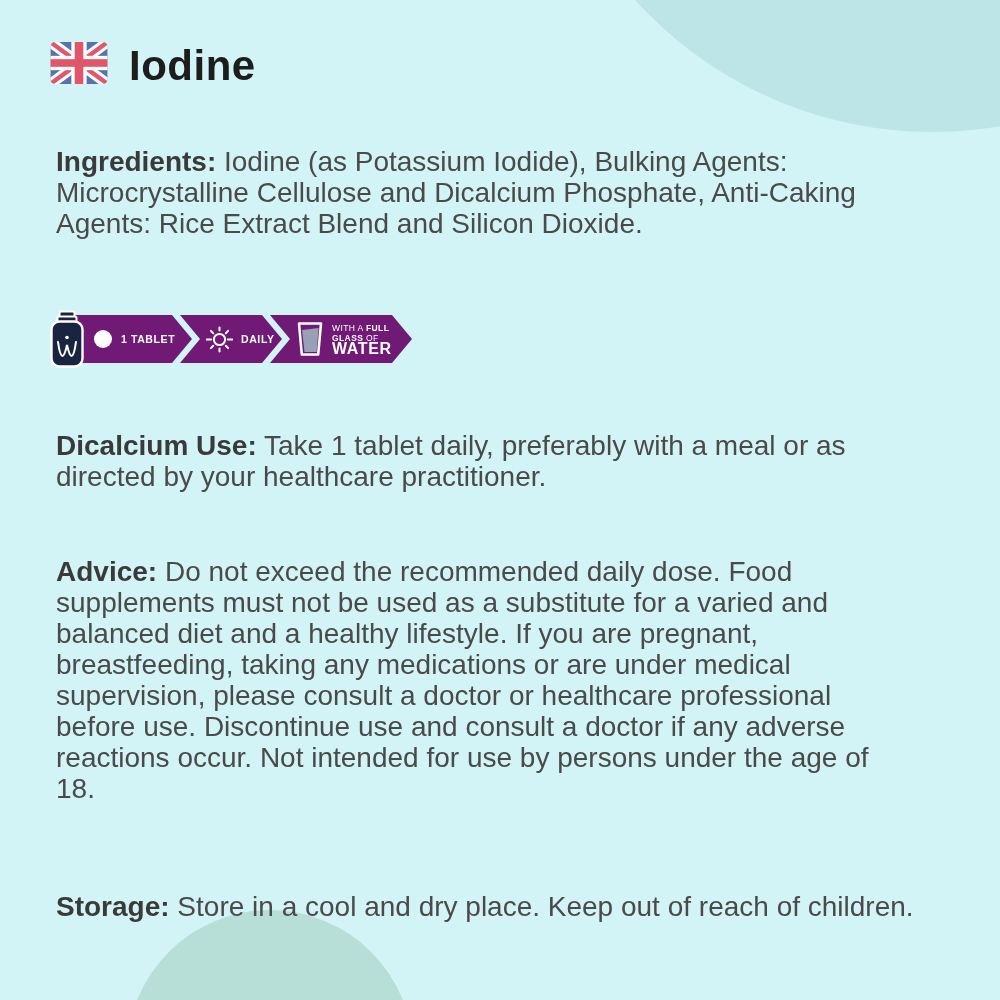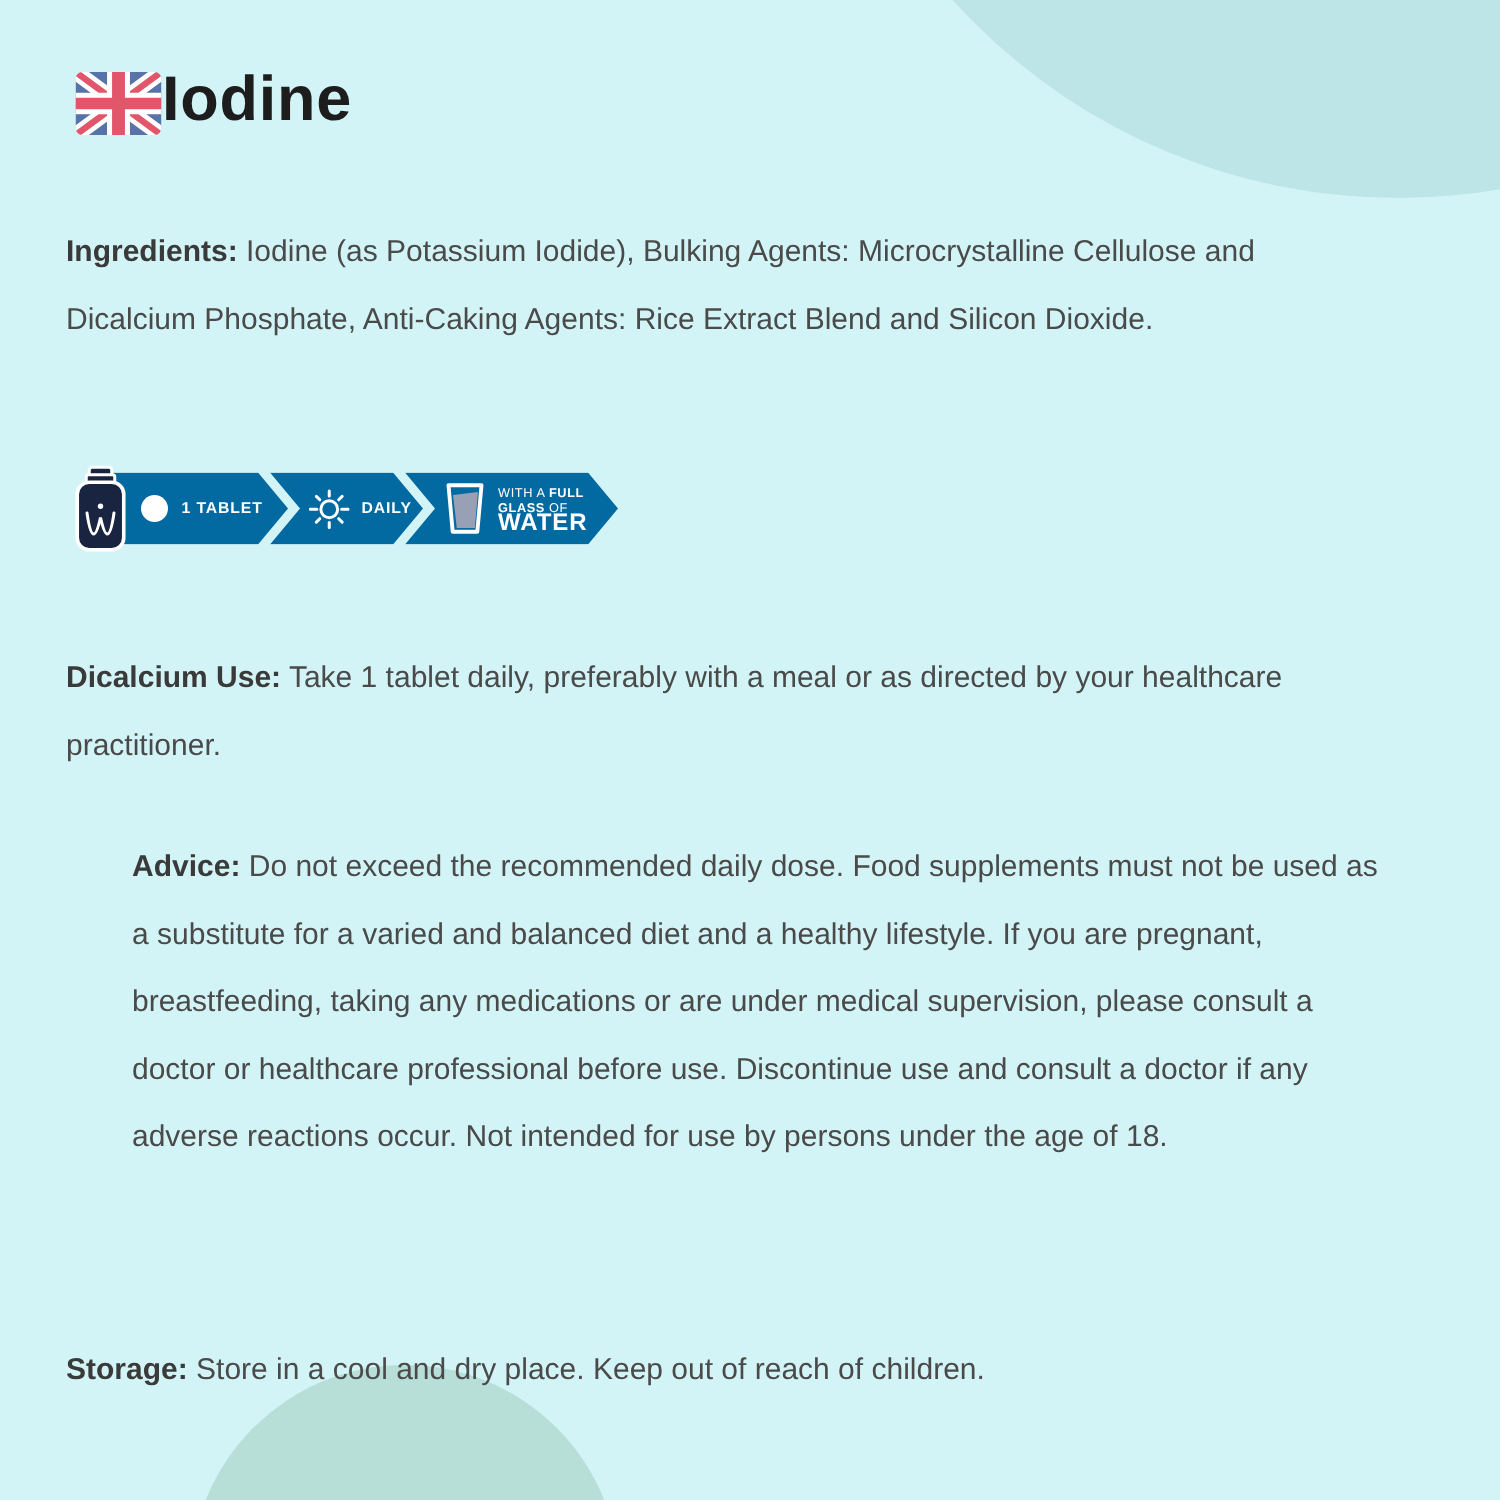--- a/index.html
+++ b/index.html
@@ -8,36 +8,36 @@
     position:relative;
     background:#d3f4f6;
     overflow:hidden;
     font-family:"Liberation Sans", sans-serif;
     color:#4a4a4a;
   }
   .circle { position:absolute; border-radius:50%; }
   .circle-top-right { width:800px; height:800px; left:532px; top:-668px; background:#bde5e7; }
   .circle-bottom { width:286px; height:286px; left:127px; top:910px; background:#b8ded8; }
 
-  .header { position:absolute; left:50px; top:42px; display:flex; align-items:flex-end; }
+  .header { position:absolute; left:50px; top:42px; display:flex; align-items:flex-start; gap:21px; }
   .flag { width:58px; height:42px; display:block; }
   .page-title { font-size:42px; font-weight:800; color:#1d1d1d; letter-spacing:.5px; }
 
-  .para { position:absolute; left:44px; width:840px; font-size:20px; line-height:45px; color:#4a4a4a; }
+  .para { position:absolute; left:56px; width:840px; font-size:28px; line-height:31px; color:#4a4a4a; }
   .para strong { font-weight:700; color:#3a3a3a; }
   .para-ingredients { top:146px; }
   .para-suggested { top:430px; }
-  .para-advice { top:556px;margin-left:44px; }
+  .para-advice { top:556px; }
   .para-storage { top:880px; width:880px;margin-top:11px; }
 
   
   .banner { position:absolute; left:50px; top:310px; width:370px; height:58px; }
   .strip { position:absolute; left:12px; top:5px; height:48px; display:flex; align-items:stretch; }
   .seg {
-    background:#0369a1; height:48px;
+    background:#701a75; height:48px;
     display:flex; align-items:center;
     color:#ffffff;
   }
   .seg-1 {
     width:130px; padding-left:32px;
     clip-path:polygon(0 0, calc(100% - 20px) 0, 100% 50%, calc(100% - 20px) 100%, 0 100%);
   }
   .seg-2, .seg-3 {
     margin-left:-12px;
     clip-path:polygon(0 0, calc(100% - 20px) 0, 100% 50%, calc(100% - 20px) 100%, 0 100%, 20px 50%);

